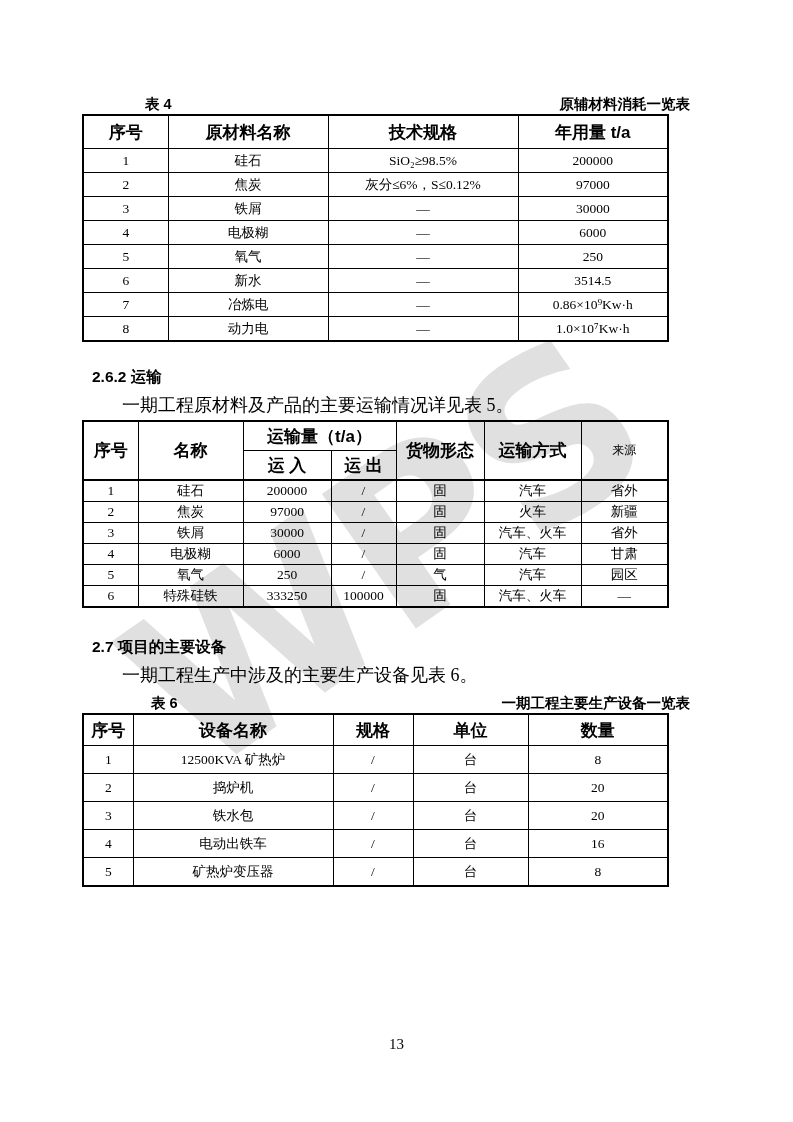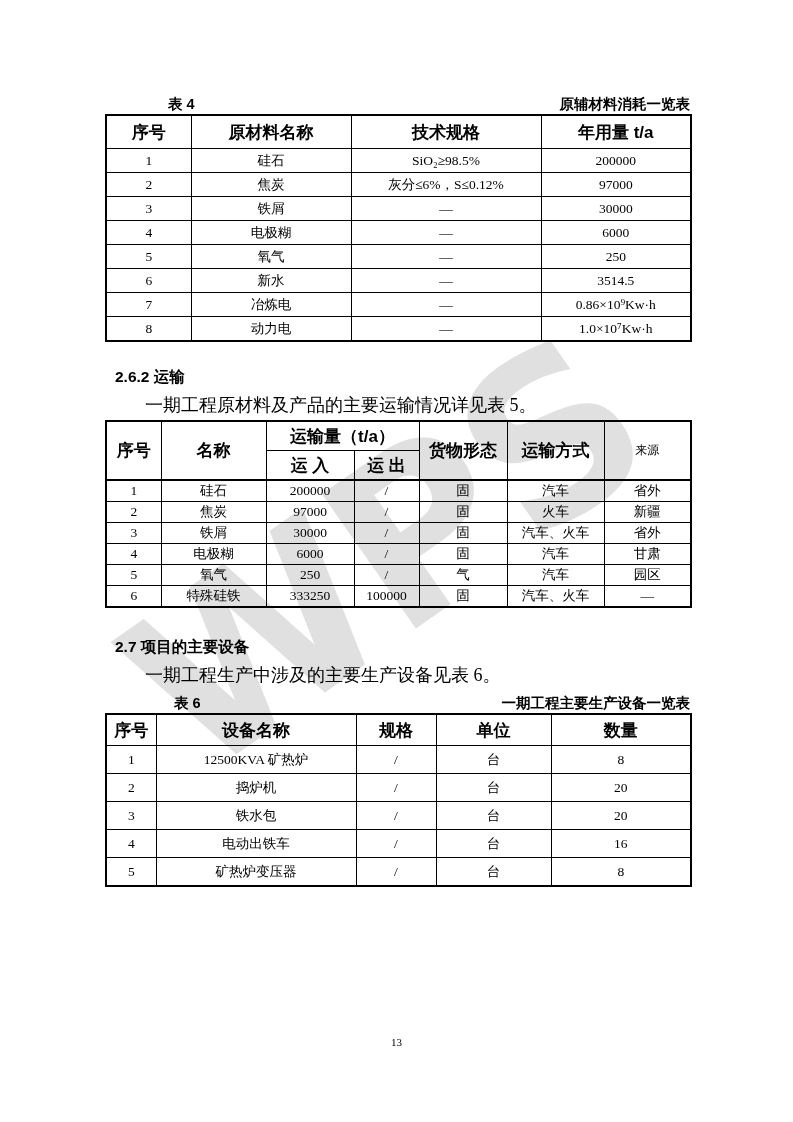--- a/index.html
+++ b/index.html
@@ -7,21 +7,21 @@
     width:793px;height:1122px;background:#ffffff;position:relative;overflow:hidden;
     font-family:"Liberation Serif","DejaVu Serif",serif;color:#000;
   }
   .watermark{
     position:absolute;left:385px;top:555px;
     transform:translate(-50%,-50%) rotate(-35deg);
     font-family:"DejaVu Sans",sans-serif;font-weight:bold;
     font-size:225px;letter-spacing:-4px;color:#e0e0e0;
     z-index:0;white-space:nowrap;user-select:none;
   }
-  .content{position:relative;z-index:1;padding:95px 103px 0 105px;box-sizing:border-box}
+  .content{position:relative;z-index:1;padding:95px 103px 0 82px;box-sizing:border-box}
 
   .caption{position:relative;height:19px;line-height:19px;font-size:14.5px;font-weight:bold;
     font-family:"Liberation Sans","DejaVu Sans",sans-serif}
   .caption .lbl{position:absolute;top:0}
   .c4 .lbl{left:63px}
   .c5 .lbl{left:112px}
   .c6 .lbl{left:69px}
   .caption .ttl{display:block;text-align:right}
 
   table{border-collapse:collapse;table-layout:fixed;width:585px;border:2px solid #000}
@@ -38,21 +38,21 @@
   .t6 thead th{height:30px}
   .t6 td{height:27px}
 
   .sec-heading{
     font-family:"Liberation Sans","DejaVu Sans",sans-serif;
     font-size:15.5px;font-weight:bold;line-height:21px;
     margin:24px 0 0 10px;
   }
   .para{font-size:18px;line-height:20px;margin:8px 0 5px 0;text-indent:40px}
   .gap-s{height:4px}
-  .page-num{position:absolute;left:0;right:0;top:1036px;text-align:center;font-size:11px;z-index:1}
+  .page-num{position:absolute;left:0;right:0;top:1036px;text-align:center;font-size:15px;z-index:1}
 </style>
 </head>
 <body>
 
 <div class="watermark">WPS</div>
 
 <div class="content">
 
   <div class="caption c4">
     <span class="lbl">表 4</span>

